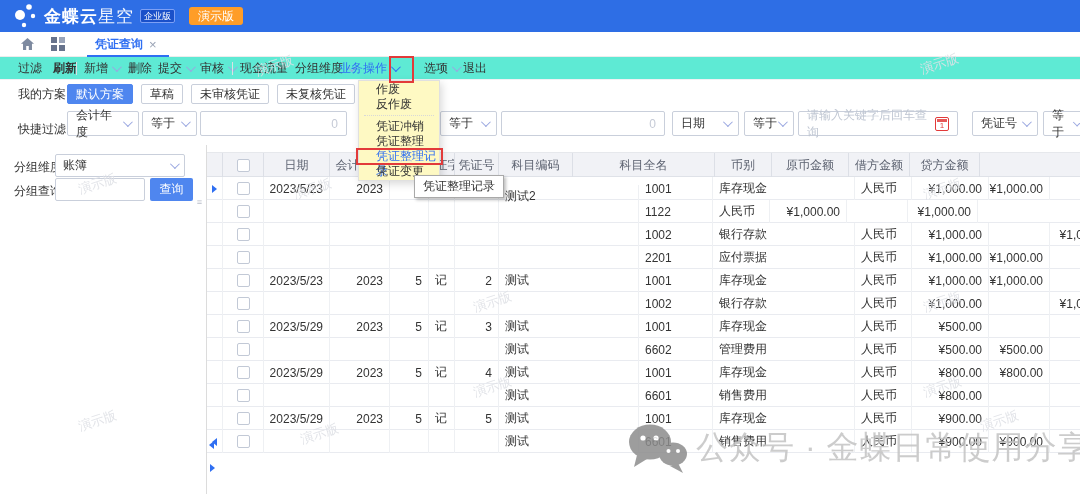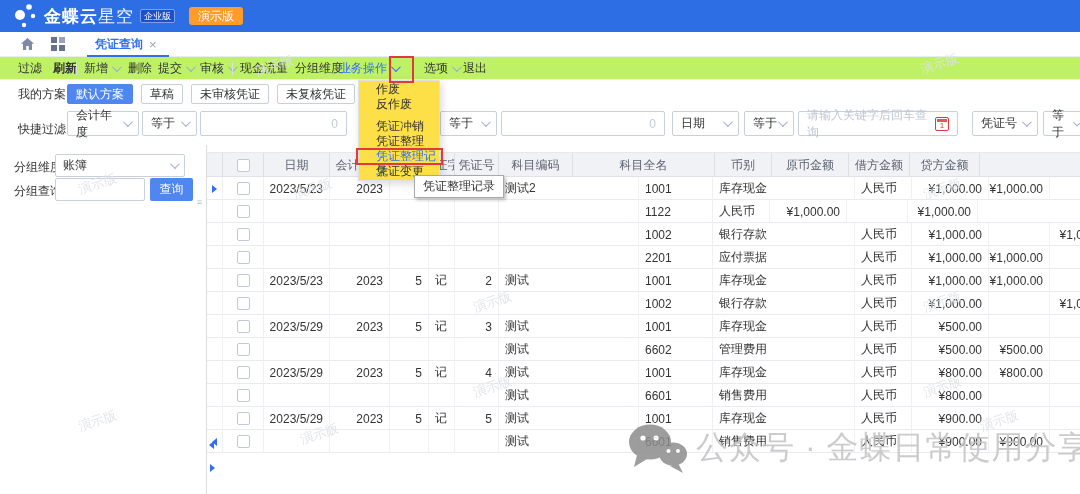--- a/index.html
+++ b/index.html
@@ -26,21 +26,21 @@
   
   .tabbar{position:absolute;left:0;top:32px;width:1080px;height:25px;background:#fff;
           border-bottom:1px solid #ececec;display:flex;align-items:center;}
   .tab-icon{margin-left:20px;display:flex;align-items:center;}
   .tab{margin-left:26px;height:25px;display:flex;align-items:center;gap:6px;color:#2f6ff2;
        font-weight:bold;position:relative;padding:0 4px;}
   .tab .underline{position:absolute;left:-4px;right:-8px;bottom:0;height:2px;background:#2f6ff2;}
   .tab-close{color:#9aa3b5;font-weight:normal;font-size:13px;}
 
   
-  .toolbar{position:absolute;left:0;top:57px;width:1080px;height:23px;background:#bef264;
+  .toolbar{position:absolute;left:0;top:57px;width:1080px;height:23px;background:#5eead4;
            border-bottom:1px solid #f1f1f4;}
   .tb-item{position:absolute;top:0;height:23px;display:flex;align-items:center;gap:4px;color:#333;cursor:pointer;}
   .tb-item.active{color:#2f6ff2;}
   .tb-sep{position:absolute;top:5px;width:1px;height:13px;background:#dcdfe5;}
   .chev{width:7px;height:7px;border-right:1.4px solid #9aa7e0;border-bottom:1.4px solid #9aa7e0;
         transform:rotate(45deg) translateY(-2px);display:inline-block;}
   .tb-item.active .chev{border-color:#2f6ff2;}
 
   
   .red-rect{position:absolute;border:2px solid #e23a3a;z-index:60;pointer-events:none;}
@@ -98,21 +98,21 @@
   .g-cell{height:23px;display:flex;align-items:center;border-right:1px solid #eef0f3;
           overflow:hidden;white-space:nowrap;padding:0 6px;flex:none;}
   .g-cell.r{justify-content:flex-end;}
   .cb{width:13px;height:13px;border:1px solid #c2c9d6;border-radius:2px;background:#fff;margin:auto;flex:none;}
   .row-flag-right{width:0;height:0;border-top:4px solid transparent;border-bottom:4px solid transparent;
                   border-left:5px solid #2f6ff2;margin:auto;}
   .row-flag-left{width:0;height:0;border-top:4px solid transparent;border-bottom:4px solid transparent;
                  border-right:5px solid #2f6ff2;margin:auto;}
 
   
-  .menu{position:absolute;left:358px;top:80px;width:82px;background:#fde047;border:1px solid #e0e0e0;
+  .menu{position:absolute;left:358px;top:80px;width:82px;background:#fef9c3;border:1px solid #e0e0e0;
         box-shadow:2px 3px 8px rgba(0,0,0,.15);z-index:50;padding:1px 0;}
   .menu-item{height:15px;line-height:15px;padding-left:17px;color:#333;cursor:pointer;position:relative;}
   .menu-item.hl{color:#2f6ff2;}
   .menu-item.hl .frame{position:absolute;left:-3px;right:-4px;top:-1px;bottom:-1px;border:2px solid #e23a3a;}
   .menu-divider{border-top:1px dotted #d8d8d8;margin:3px 5px;}
   .tooltip{position:absolute;left:414px;top:175px;z-index:55;background:#fff;border:1px solid #a9a9a9;
            box-shadow:2px 2px 3px rgba(0,0,0,.25);padding:2px 8px;color:#333;white-space:nowrap;}
 
   
   .wm{position:absolute;color:#dfe1e6;font-size:13px;transform:rotate(-18deg);z-index:70;
@@ -302,21 +302,21 @@
             <div class="row-flag-right"></div>
           </div>
           <div class="g-cell" style="width: 41px; padding: 0px;">
             <div class="cb"></div>
           </div>
           <div class="g-cell r" style="width: 66px;">2023/5/23</div>
           <div class="g-cell r" style="width: 60px;">2023</div>
           <div class="g-cell r" style="width: 39px;">5</div>
           <div class="g-cell" style="width: 26px;">记</div>
           <div class="g-cell r" style="width: 44px;"></div>
-          <div class="g-cell" style="width: 140px;">测试2</div>
+          <div class="g-cell" style="width: 140px; margin-top: 8px;">测试2</div>
           <div class="g-cell" style="width: 74px;">1001</div>
           <div class="g-cell" style="width: 142px;">库存现金</div>
           <div class="g-cell" style="width: 57px;">人民币</div>
           <div class="g-cell r" style="width: 77px;">¥1,000.00</div>
           <div class="g-cell r" style="width: 61px;">¥1,000.00</div>
           <div class="g-cell r" style="width: 70px;"></div>
         </div>
         <div class="g-row">
           <div class="g-cell" style="width: 16px; padding: 0px;"></div>
           <div class="g-cell" style="width: 41px; padding: 0px;">

